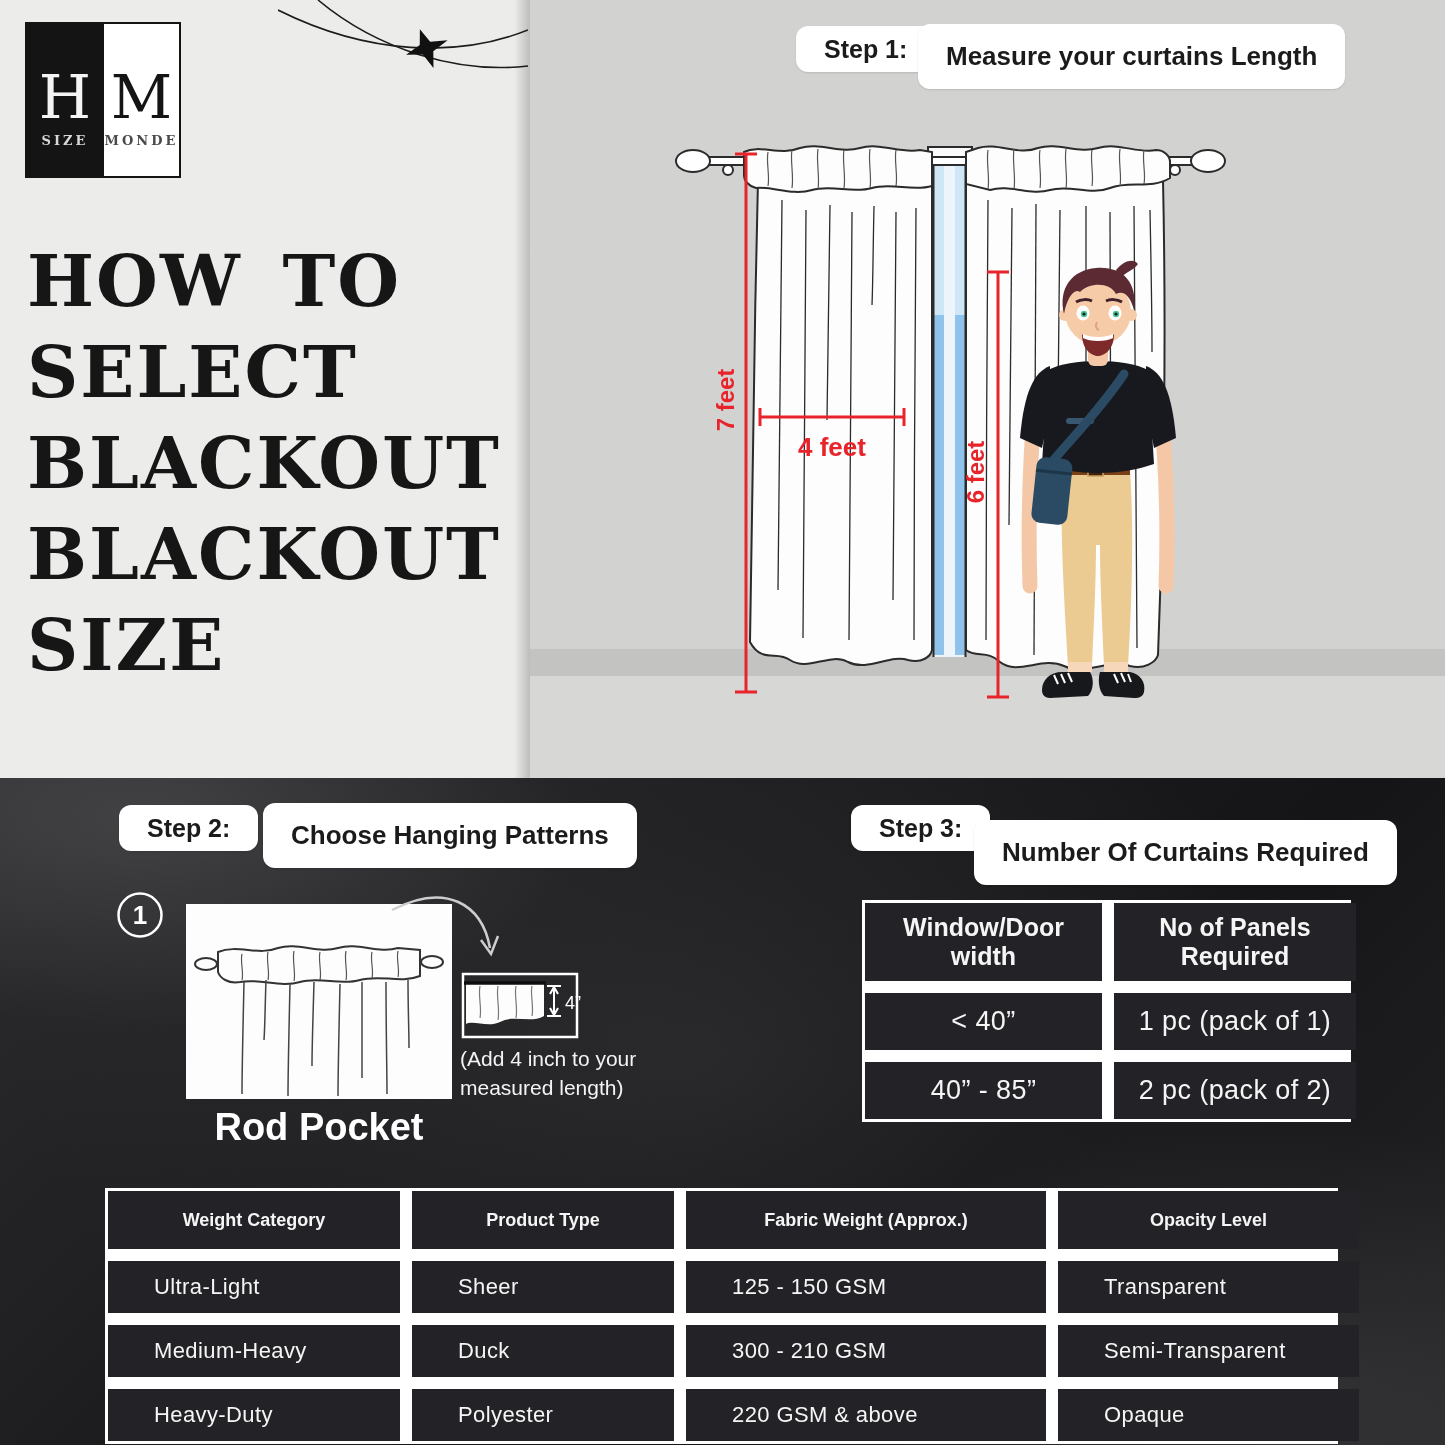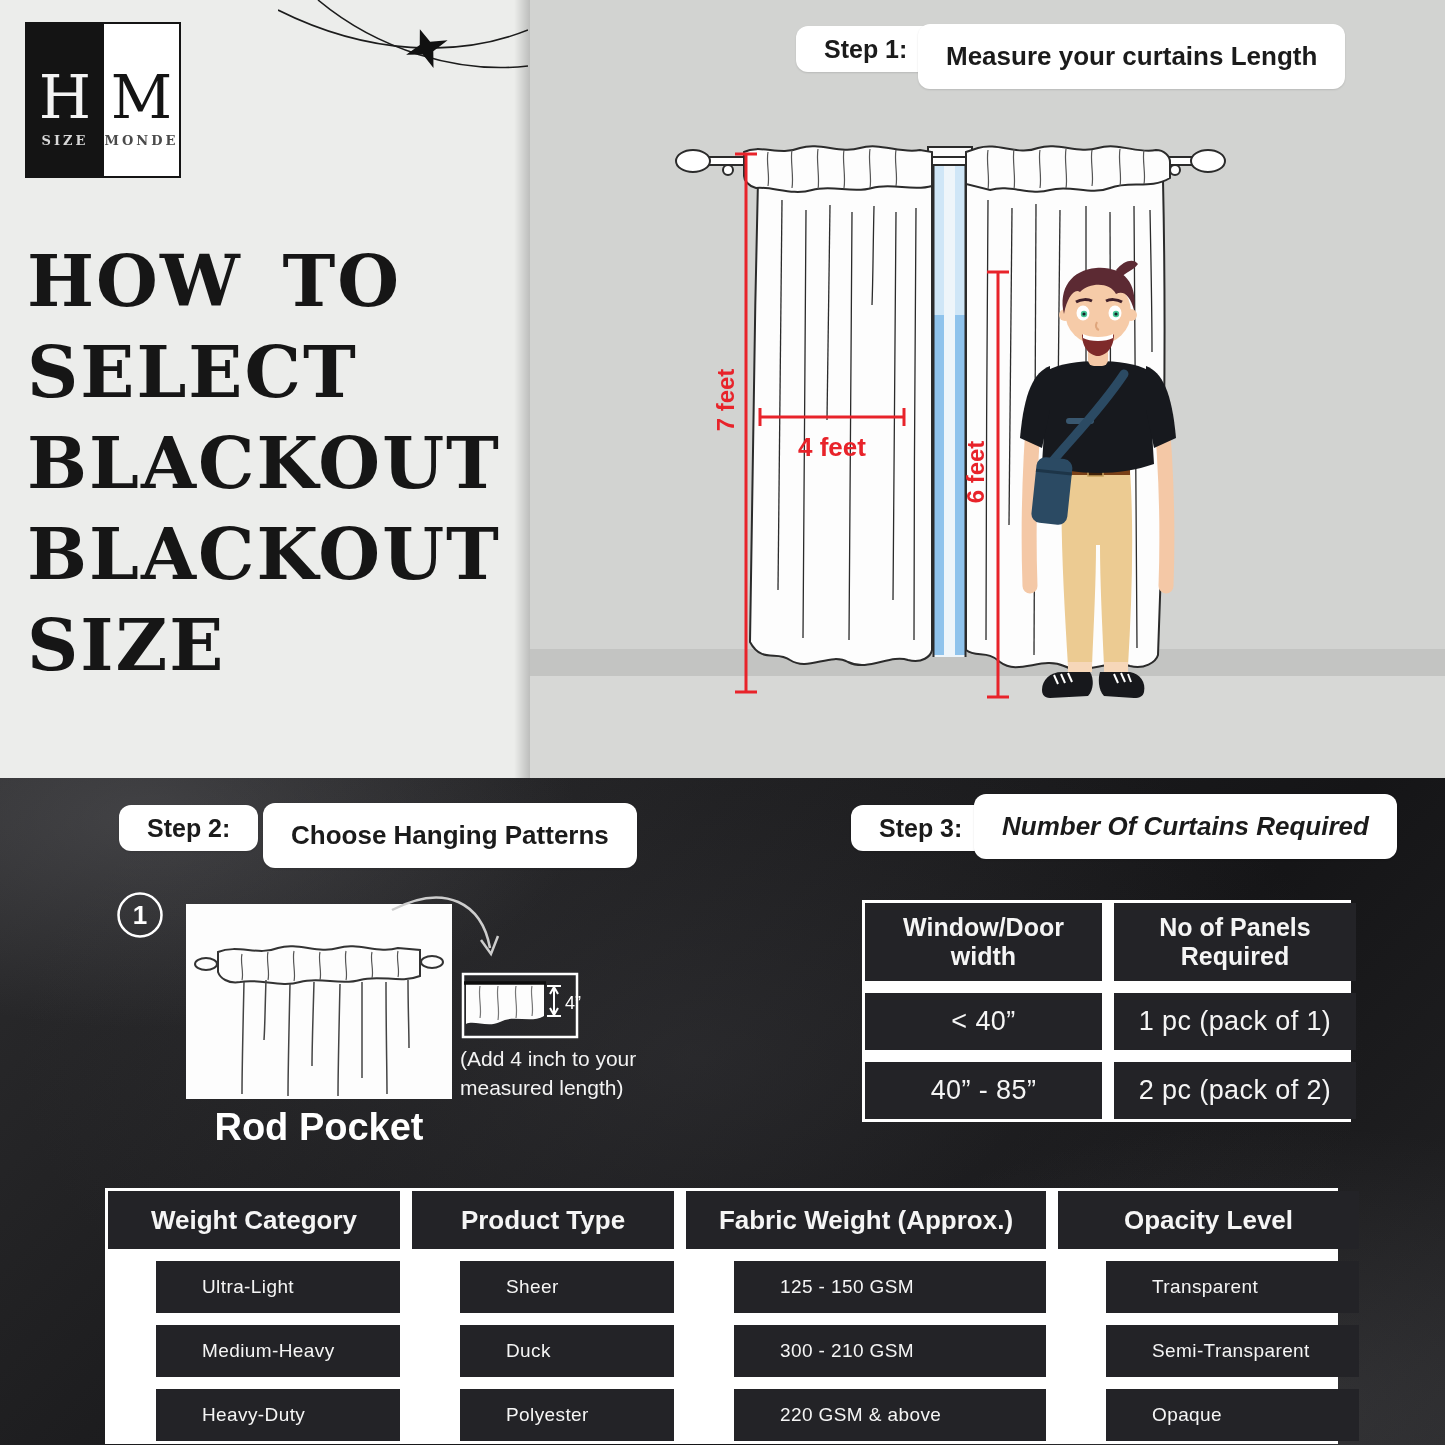--- a/index.html
+++ b/index.html
@@ -47,22 +47,22 @@
   
   .tbl{position:absolute;display:grid;background:#ffffff;border:3px solid #ffffff;gap:12px;box-sizing:content-box;}
   .cell{background:#232327;display:flex;align-items:center;color:#f5f5f5;text-align:right;}
   .cell.hd{justify-content:center;text-align:center;font-weight:bold;}
   .t3{left:862px;top:122px;width:483px;grid-template-columns:237px 242px;grid-template-rows:78px 57px 57px;}
   .t3 .hd{font-size:25px;line-height:29px;}
   .t3 .hd span{display:inline-block;max-width:200px;}
   .t3 .dt{justify-content:center;font-size:27px;letter-spacing:0.4px;}
   .fab{left:105px;top:410px;width:1227px;grid-template-columns:292px 262px 360px 301px;
        grid-template-rows:58px 52px 52px 52px;}
-  .fab .hd{font-size:26px;}
-  .fab .dt{padding-left:46px;font-size:19px;letter-spacing:0.4px;margin-left:48px;}
+  .fab .hd{font-size:18px;}
+  .fab .dt{padding-left:46px;font-size:22px;letter-spacing:0.4px;}
   svg text{font-family:"Liberation Sans",sans-serif;}
 </style>
 </head>
 <body>
 
 <div class="poster">
 
   <div class="top">
 
     <div class="left-panel">
@@ -312,21 +312,21 @@
 
     <div class="pill pill-sm" style="left:119px;top:27px;">
       <span>Step 2:</span>
     </div>
     <div class="pill pill-lg" style="left:263px;top:25px;">
       <span>Choose Hanging Patterns</span>
     </div>
     <div class="pill pill-sm" style="left:851px;top:27px;">
       <span>Step 3:</span>
     </div>
-    <div class="pill pill-lg" style="left:974px;top:16px;font-style:italic;">
+    <div class="pill pill-lg" style="left:974px;top:42px;">
       <span>Number Of Curtains Required</span>
     </div>
 
     <div class="note">
       <div>(Add 4 inch to your</div>
       <div>measured length)</div>
     </div>
     <div class="pattern-label">Rod Pocket</div>
 
     <div class="tbl t3">

